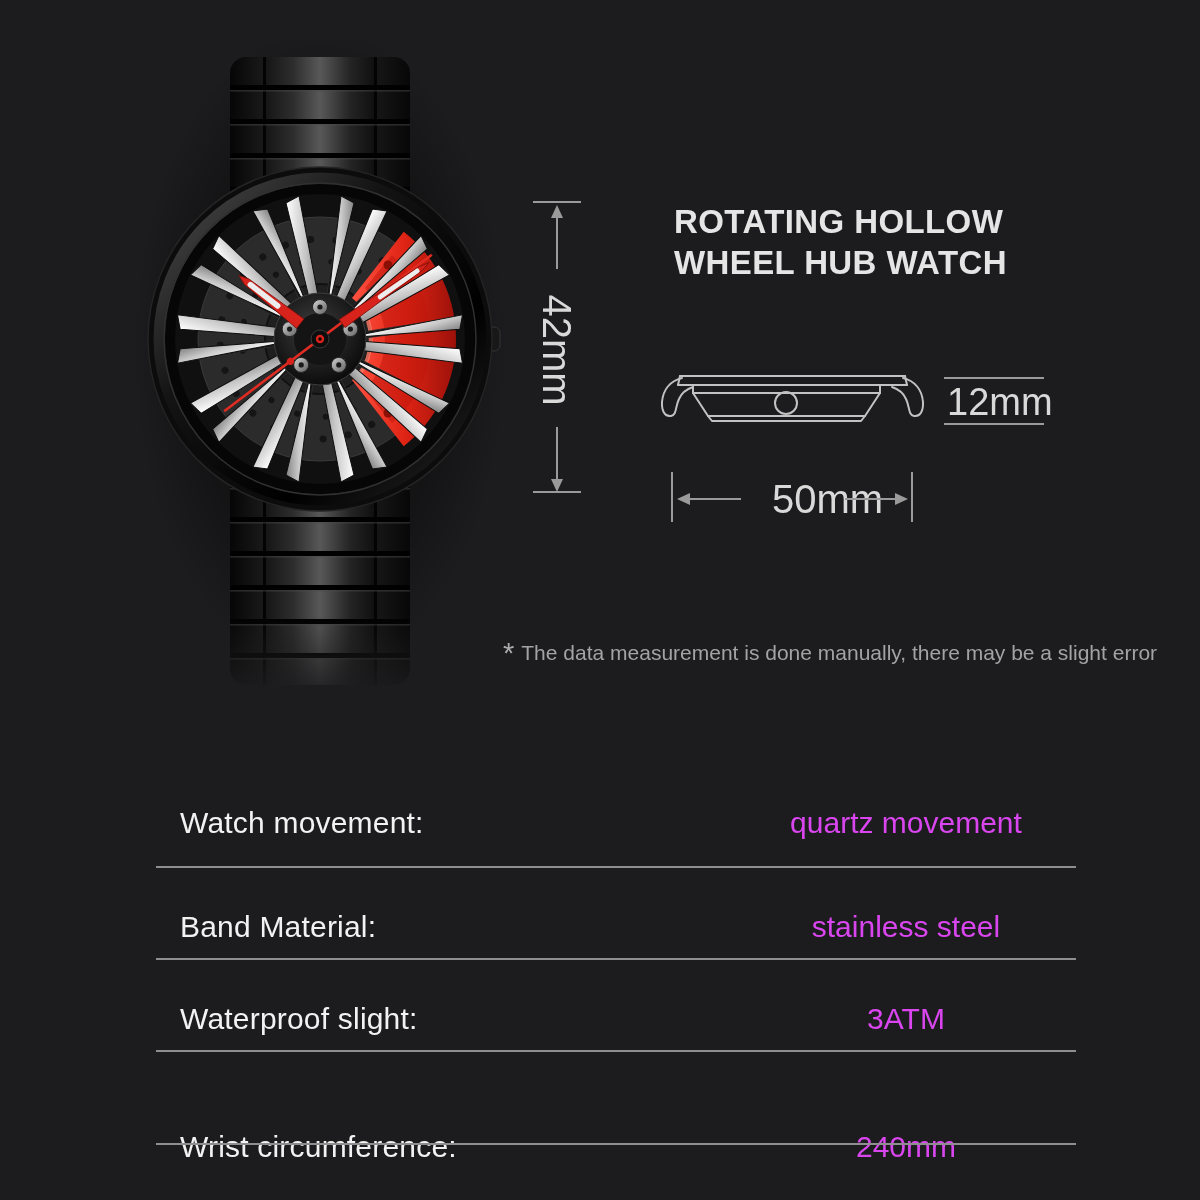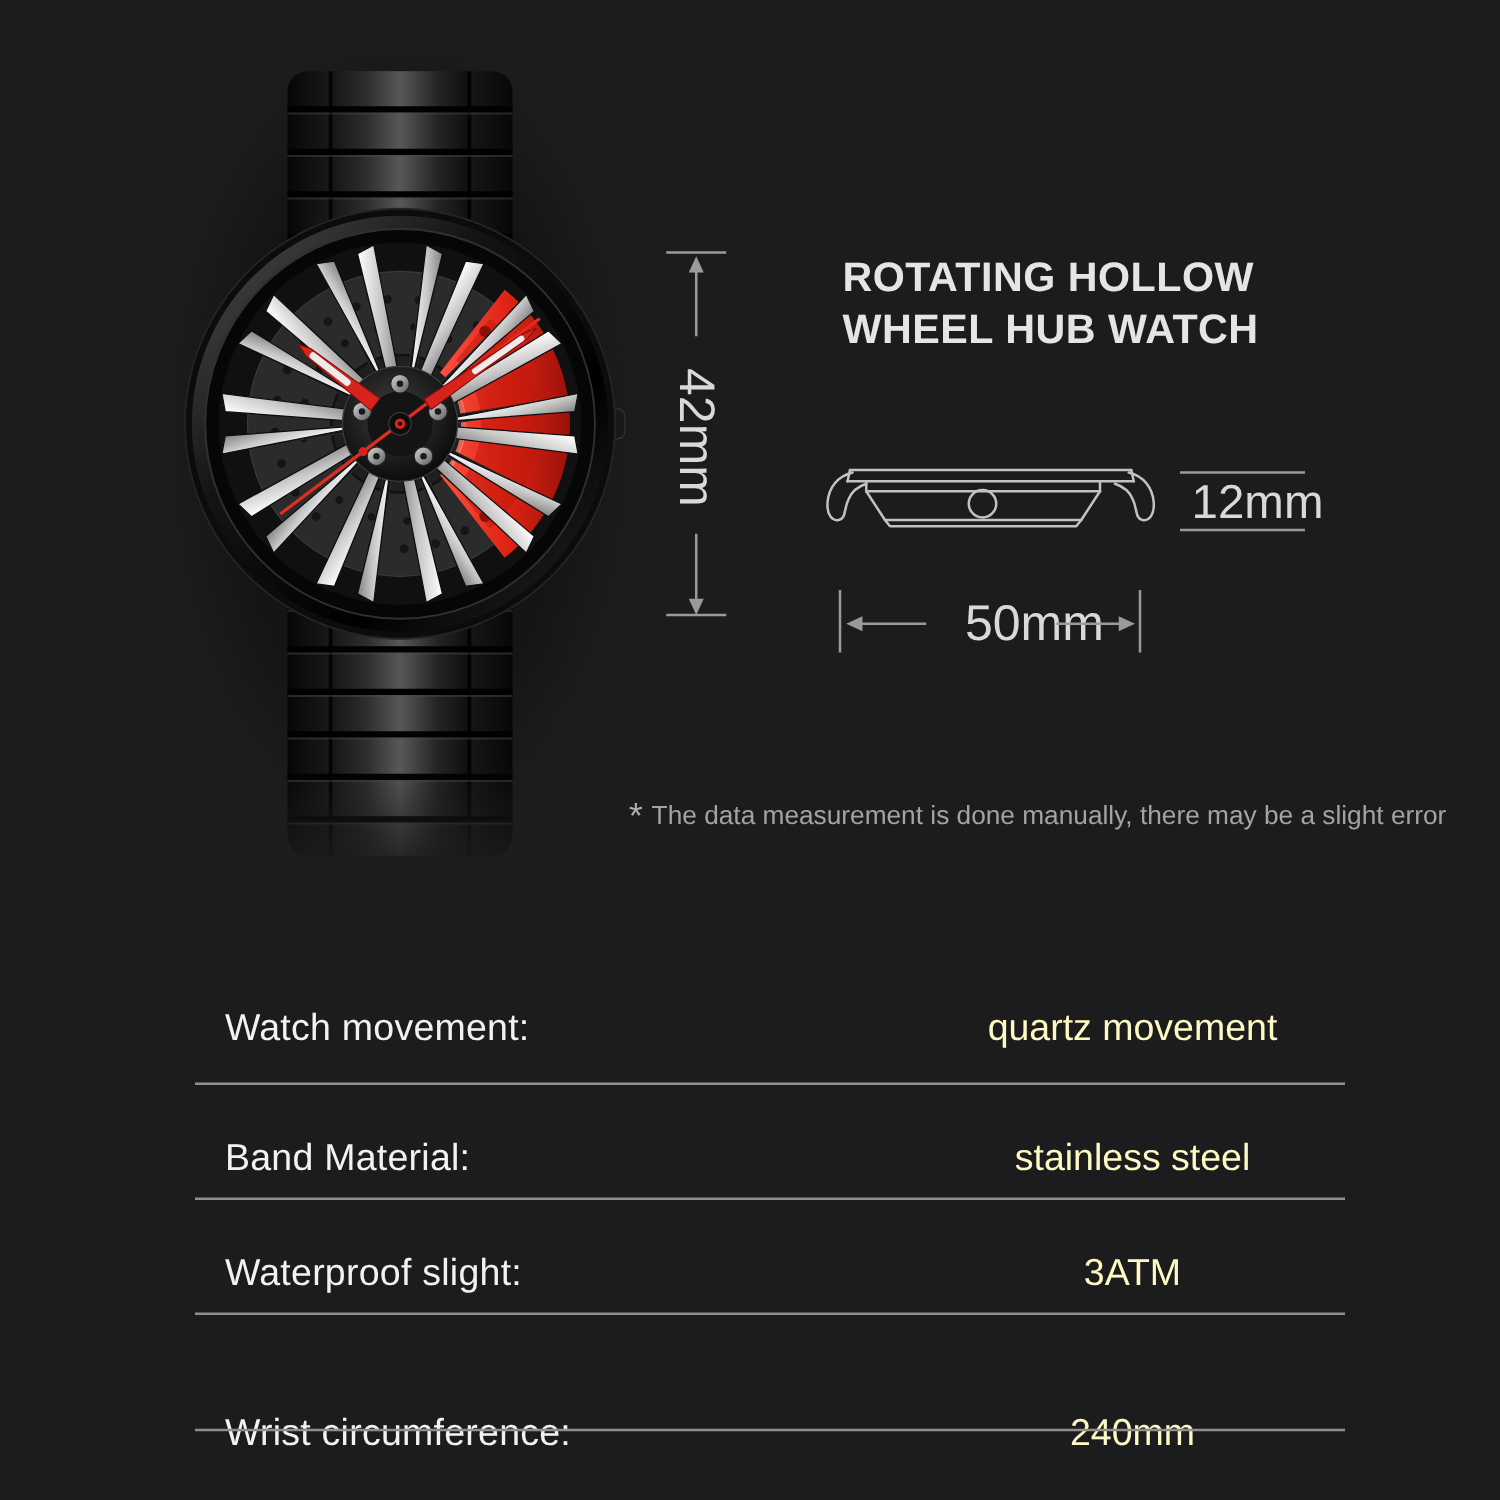--- a/index.html
+++ b/index.html
@@ -16,30 +16,30 @@
   .dimtext{color:#d9d9d9;font-size:40px;}
   .arrow{width:0;height:0;}
   .arrow.up{border-left:6px solid transparent;border-right:6px solid transparent;border-bottom:13px solid #9a9a9a;}
   .arrow.down{border-left:6px solid transparent;border-right:6px solid transparent;border-top:13px solid #9a9a9a;}
   .arrow.left{border-top:6px solid transparent;border-bottom:6px solid transparent;border-right:13px solid #9a9a9a;}
   .arrow.right{border-top:6px solid transparent;border-bottom:6px solid transparent;border-left:13px solid #9a9a9a;}
 
   .dim42-label{left:497px;top:328px;width:120px;height:44px;text-align:center;
                transform:rotate(90deg);}
   .dim50-label{left:772px;top:477px;width:110px;text-align:center;}
-  .dim12-label{left:947px;top:381px;width:118px;text-align:center;font-size:38px;}
+  .dim12-label{left:947px;top:381px;width:118px;text-align:left;font-size:38px;}
 
   
   .disclaimer{left:503px;top:634px;color:#a3a3a3;font-size:21px;white-space:nowrap;}
   .disclaimer .star{font-size:29px;margin-right:7px;position:relative;top:3px;color:#ababab;}
 
   
   .spec-row{left:0;width:1200px;height:42px;}
   .spec-label{position:absolute;left:180px;font-size:30px;color:#f2f2f2;letter-spacing:.2px;}
-  .spec-value{position:absolute;left:700px;width:412px;text-align:center;font-size:30px;color:#fef9c3;}
+  .spec-value{position:absolute;left:700px;width:412px;text-align:center;font-size:30px;color:#d946ef;}
   .divider{left:156px;width:920px;height:2px;background:#8e8e8e;}
 </style>
 </head>
 <body>
 
 <div id="stage">
 
   <svg class="abs" style="left:130px;top:40px;" width="380" height="660" viewBox="0 0 380 660">
     <defs>
       <radialGradient id="gShadow" cx="50%" cy="50%" r="50%">

